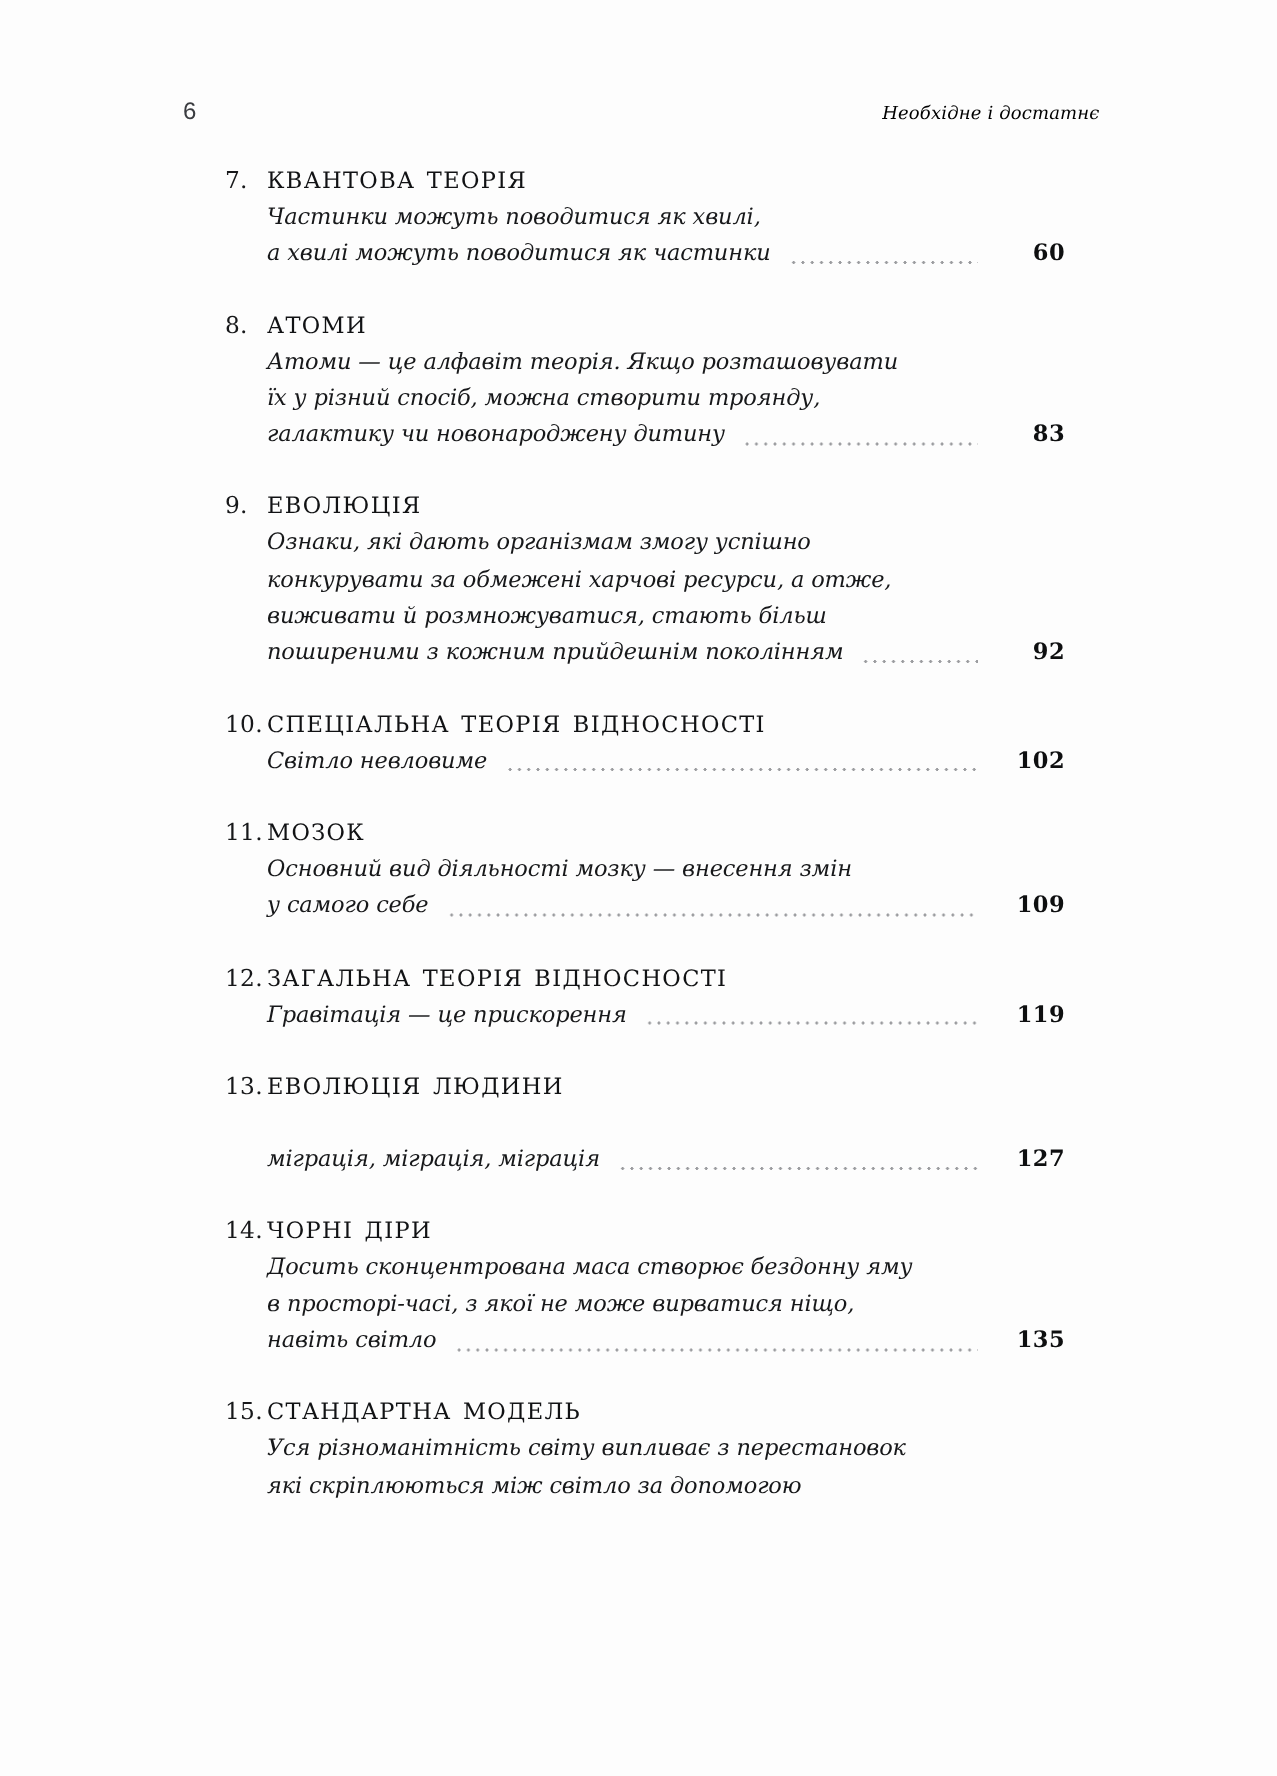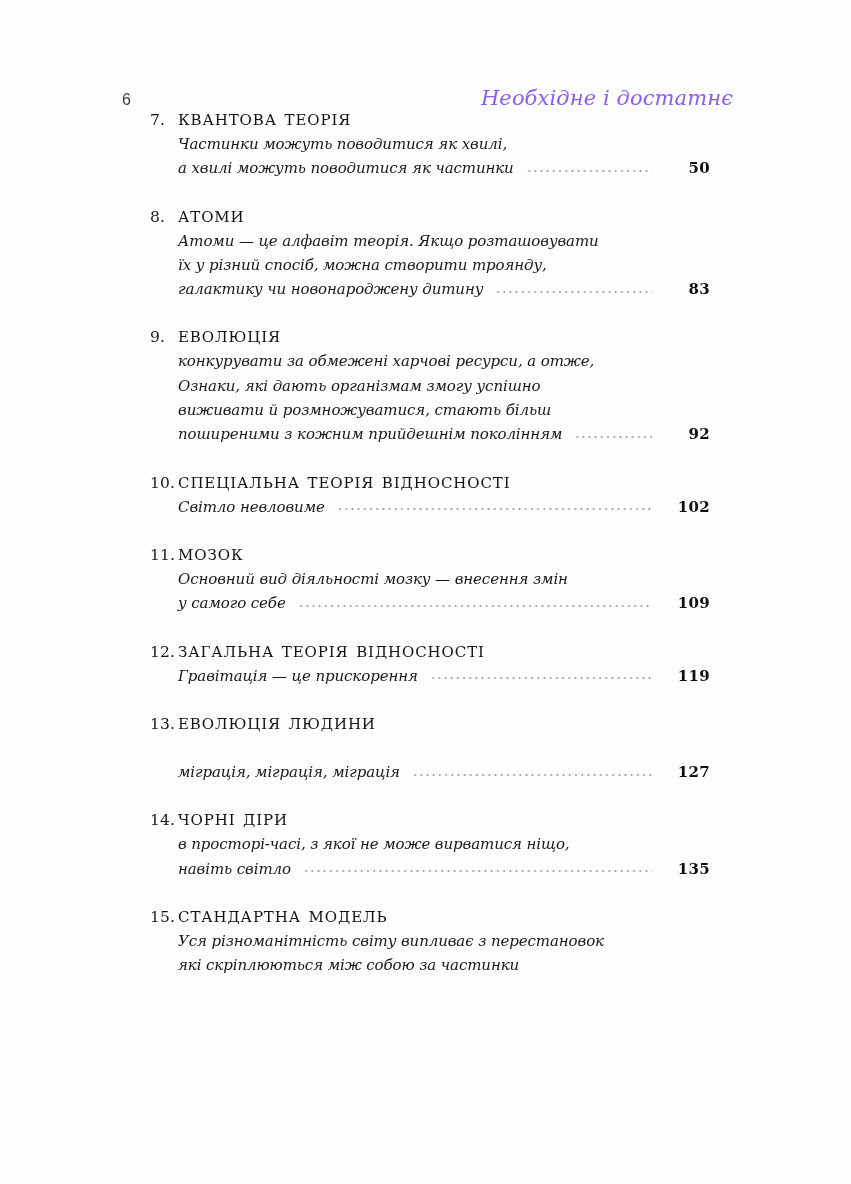--- a/index.html
+++ b/index.html
@@ -31,24 +31,23 @@
   }
   .folio {
     font-family: "Liberation Sans", sans-serif;
     font-size: 16px;
     color: #3a3c40;
     letter-spacing: 0.2px;
   }
   .head-title {
     font-family: "DejaVu Serif", serif;
     font-style: italic;
-    font-size: 21px;
-    color: #8b5cf6;
+    font-size: 12px;
+    color: #000000;
     letter-spacing: 0.1px;
-    margin-top: 20px;
   }
 
   
   .toc {
     position: absolute;
     top: 106px;
     left: 150px;
     width: 560px;
   }
   .toc-entry {
@@ -74,21 +73,21 @@
     font-size: 21px;
     font-variant: small-caps;
     text-transform: lowercase;
     letter-spacing: 0.9px;
     color: #111214;
     white-space: nowrap;
   }
 
   .desc-line {
     display: flex;
-    align-items: center;
+    align-items: flex-end;
     padding-left: 28px;
     line-height: 1.62;
   }
   .desc-text {
     font-family: "DejaVu Serif", serif;
     font-style: italic;
     font-size: 15px;
     color: #17181a;
     white-space: nowrap;
     letter-spacing: -0.1px;
@@ -143,21 +142,21 @@
           <span class="entry-title">Квантова теорія</span>
         </div>
         <div class="desc-line no-leader">
           <span class="desc-text">Частинки можуть поводитися як хвилі,</span>
           <span class="leader"></span>
           <span class="page-num empty">70</span>
         </div>
         <div class="desc-line">
           <span class="desc-text">а хвилі можуть поводитися як частинки</span>
           <span class="leader"></span>
-          <span class="page-num">50</span>
+          <span class="page-num">60</span>
         </div>
       </div>
       <div class="toc-entry">
         <div class="entry-title-line">
           <span class="entry-num">8.</span>
           <span class="entry-title">Атоми</span>
         </div>
         <div class="desc-line no-leader">
           <span class="desc-text">Атоми — це алфавіт теорія. Якщо розташовувати</span>
           <span class="leader"></span>
@@ -173,26 +172,26 @@
           <span class="leader"></span>
           <span class="page-num">83</span>
         </div>
       </div>
       <div class="toc-entry">
         <div class="entry-title-line">
           <span class="entry-num">9.</span>
           <span class="entry-title">Еволюція</span>
         </div>
         <div class="desc-line no-leader">
+          <span class="desc-text">Ознаки, які дають організмам змогу успішно</span>
+          <span class="leader"></span>
+          <span class="page-num empty">92</span>
+        </div>
+        <div class="desc-line no-leader">
           <span class="desc-text">конкурувати за обмежені харчові ресурси, а отже,</span>
-          <span class="leader"></span>
-          <span class="page-num empty">92</span>
-        </div>
-        <div class="desc-line no-leader">
-          <span class="desc-text">Ознаки, які дають організмам змогу успішно</span>
           <span class="leader"></span>
           <span class="page-num empty">92</span>
         </div>
         <div class="desc-line no-leader">
           <span class="desc-text">виживати й розмножуватися, стають більш</span>
           <span class="leader"></span>
           <span class="page-num empty">92</span>
         </div>
         <div class="desc-line">
           <span class="desc-text">поширеними з кожним прийдешнім поколінням</span>
@@ -252,20 +251,25 @@
           <span class="leader"></span>
           <span class="page-num">127</span>
         </div>
       </div>
       <div class="toc-entry">
         <div class="entry-title-line">
           <span class="entry-num">14.</span>
           <span class="entry-title">Чорні діри</span>
         </div>
         <div class="desc-line no-leader">
+          <span class="desc-text">Досить сконцентрована маса створює бездонну яму</span>
+          <span class="leader"></span>
+          <span class="page-num empty">135</span>
+        </div>
+        <div class="desc-line no-leader">
           <span class="desc-text">в просторі-часі, з якої не може вирватися ніщо,</span>
           <span class="leader"></span>
           <span class="page-num empty">135</span>
         </div>
         <div class="desc-line">
           <span class="desc-text">навіть світло</span>
           <span class="leader"></span>
           <span class="page-num">135</span>
         </div>
       </div>
@@ -273,20 +277,20 @@
         <div class="entry-title-line">
           <span class="entry-num">15.</span>
           <span class="entry-title">Стандартна модель</span>
         </div>
         <div class="desc-line no-leader">
           <span class="desc-text">Уся різноманітність світу випливає з перестановок</span>
           <span class="leader"></span>
           <span class="page-num empty">144</span>
         </div>
         <div class="desc-line no-leader">
-          <span class="desc-text">які скріплюються між собою за частинки</span>
+          <span class="desc-text">які скріплюються між світло за допомогою</span>
           <span class="leader"></span>
           <span class="page-num empty">144</span>
         </div>
       </div>
     </div>
 
 </div>
 
 </body></html>

